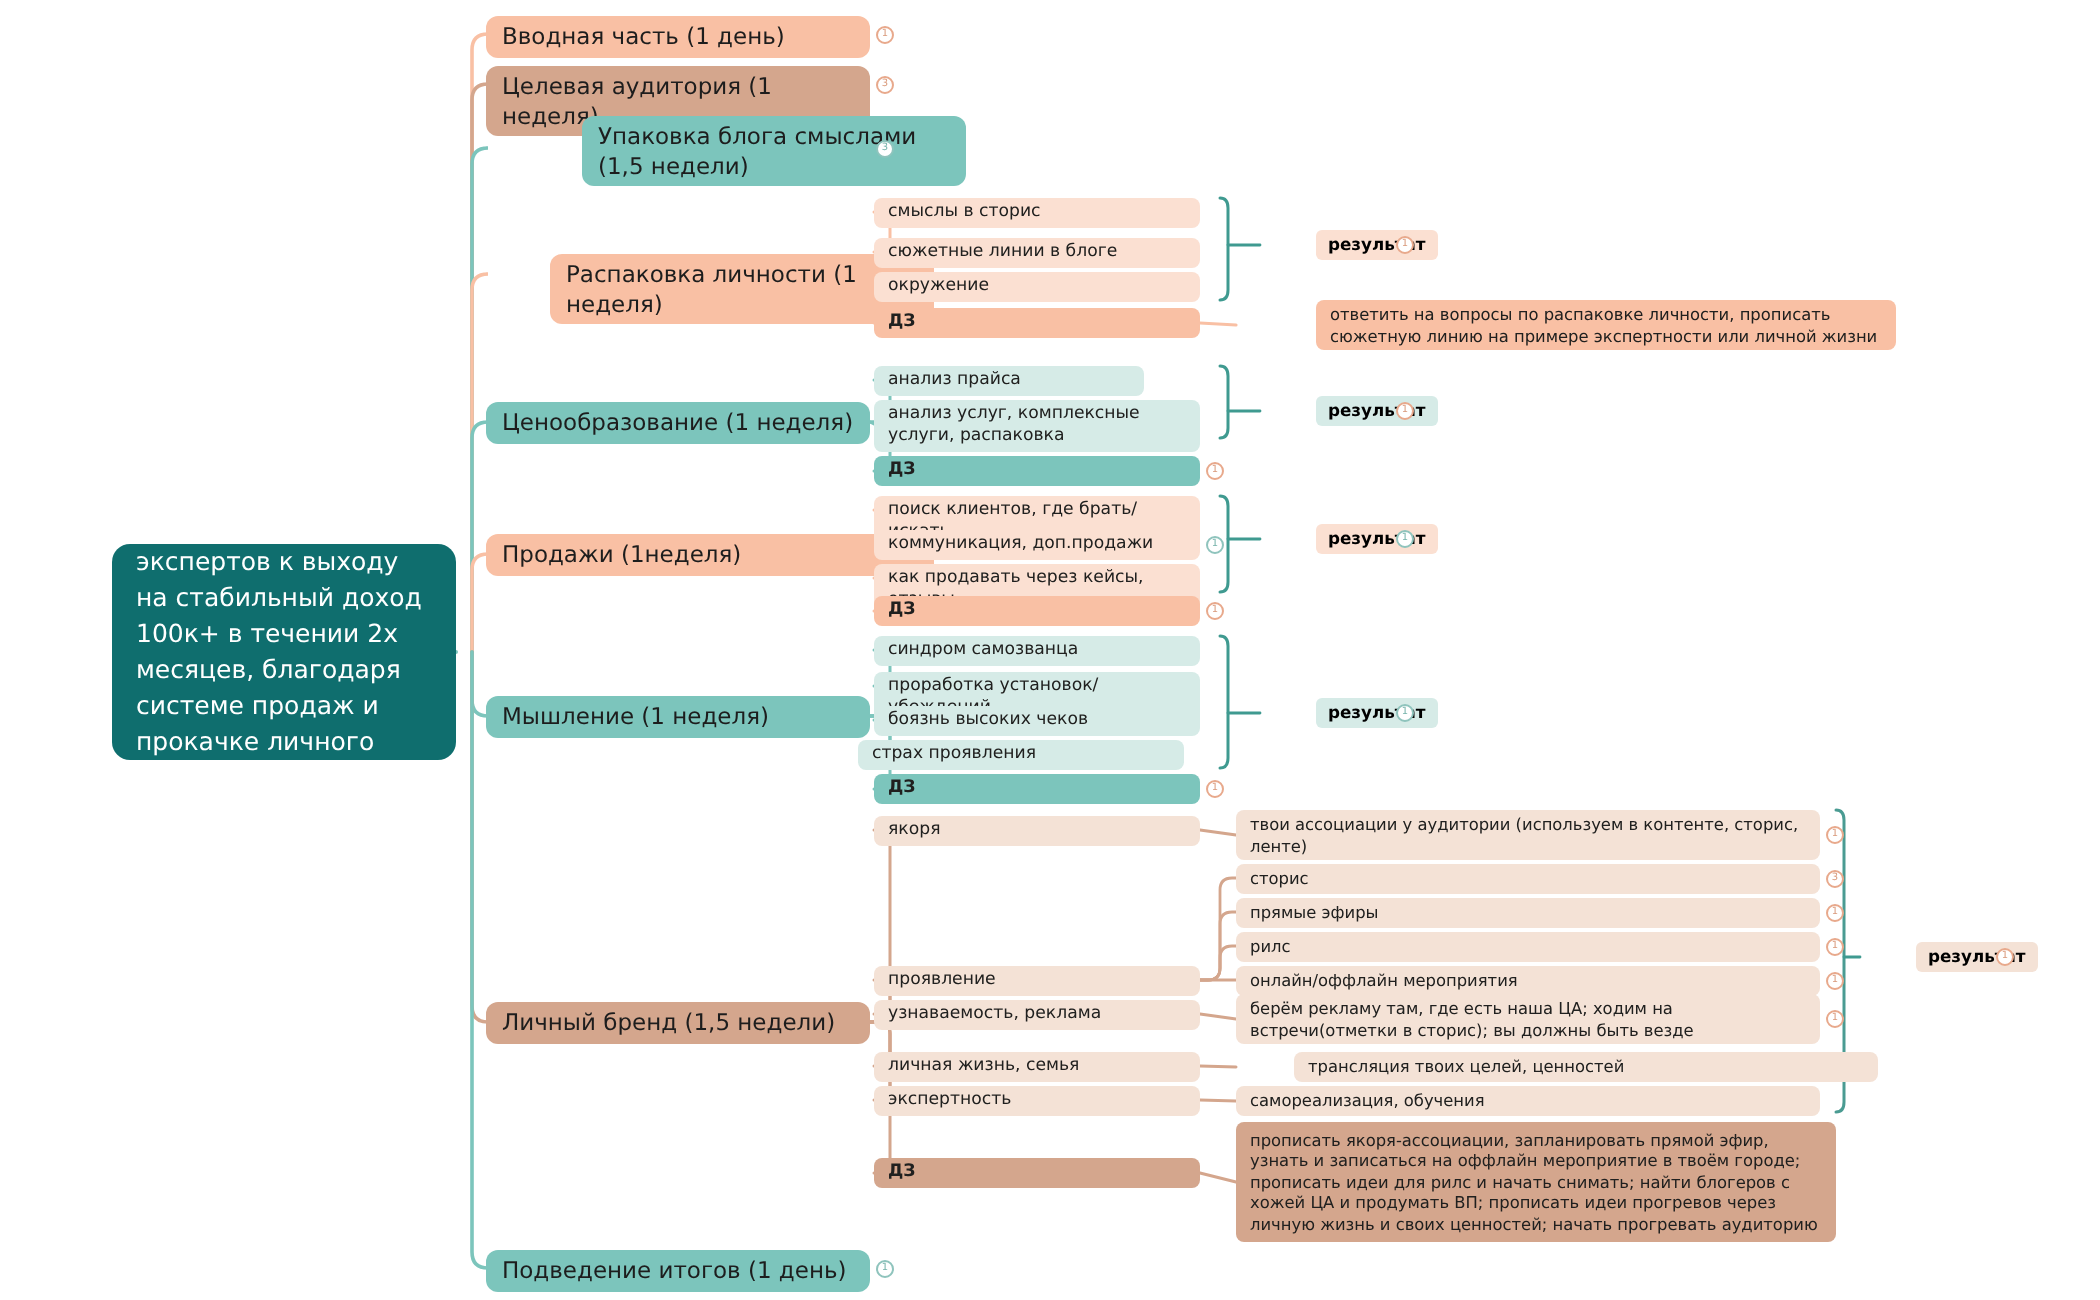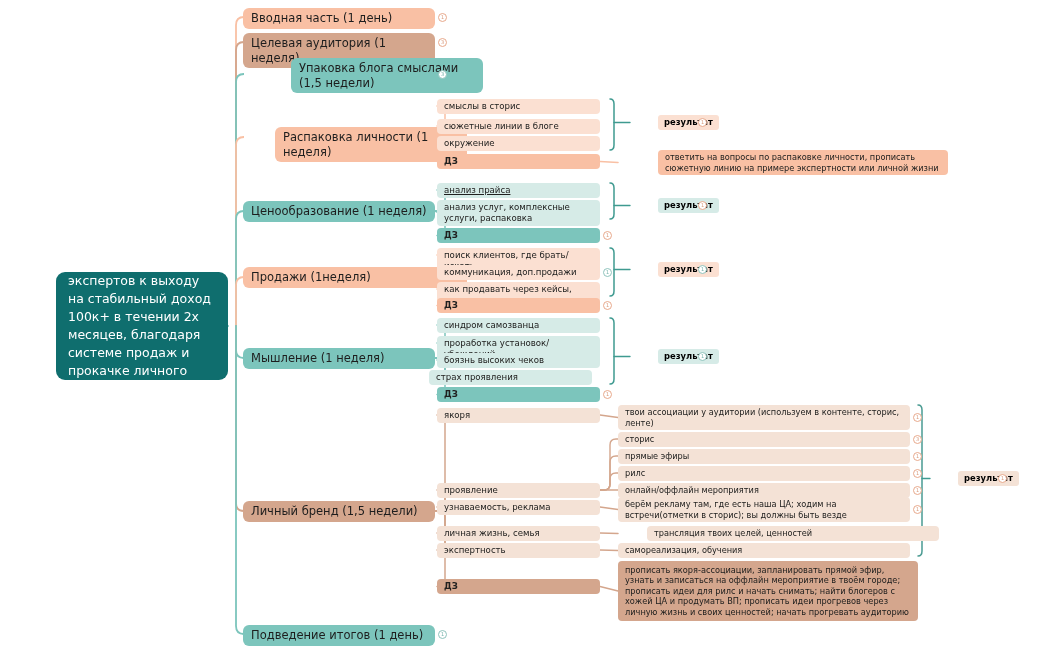--- a/index.html
+++ b/index.html
@@ -120,21 +120,21 @@
       <div class="badge t" style="left: 438px; top: 69.5px;">3</div>
       <div class="node lvl1" style="left: 243px; top: 127px; width: 192px; min-height: 20px; background: rgb(249, 192, 164); margin-left: 32px;">Распаковка личности (1 неделя)</div>
       <div class="node lvl2" style="left: 437px; top: 99px; width: 163px; min-height: 14px; background: rgb(251, 224, 210);">смыслы в сторис</div>
       <div class="node lvl2" style="left: 437px; top: 119px; width: 163px; min-height: 14px; background: rgb(251, 224, 210);">сюжетные линии в блоге</div>
       <div class="node lvl2" style="left: 437px; top: 136px; width: 163px; min-height: 14px; background: rgb(251, 224, 210);">окружение</div>
       <div class="node res" style="left: 634px; top: 115px; background: rgb(251, 224, 210);">результат</div>
       <div class="badge" style="left: 698px; top: 118px;">1</div>
       <div class="node lvl2 dz" style="left: 437px; top: 154px; width: 163px; min-height: 15px; background: rgb(249, 192, 164);">ДЗ</div>
       <div class="node lvl3" style="left: 618px; top: 150px; width: 290px; min-height: 24px; background: rgb(249, 192, 164); align-items: center; margin-left: 40px;">ответить на вопросы по распаковке личности, прописать сюжетную линию на примере экспертности или личной жизни</div>
       <div class="node lvl1" style="left: 243px; top: 201px; width: 192px; min-height: 20px; background: rgb(124, 197, 188);">Ценообразование (1 неделя)</div>
-      <div class="node lvl2" style="left: 437px; top: 183px; width: 163px; min-height: 14px; background: rgb(214, 235, 231); text-decoration: underline;">анализ прайса</div>
+      <div class="node lvl2" style="left: 437px; top: 183px; width: 135px; min-height: 14px; background: rgb(214, 235, 231);">анализ прайса</div>
       <div class="node lvl2" style="left: 437px; top: 200px; width: 163px; min-height: 24px; background: rgb(214, 235, 231);">анализ услуг, комплексные услуги, распаковка</div>
       <div class="node res" style="left: 634px; top: 198px; background: rgb(214, 235, 231);">результат</div>
       <div class="badge" style="left: 698px; top: 201px;">1</div>
       <div class="node lvl2 dz" style="left: 437px; top: 228px; width: 163px; min-height: 15px; background: rgb(124, 197, 188);">ДЗ</div>
       <div class="badge" style="left: 603px; top: 231px;">1</div>
       <div class="node lvl1" style="left: 243px; top: 267px; width: 224px; min-height: 20px; background: rgb(249, 192, 164);">Продажи (1неделя)</div>
       <div class="node lvl2" style="left: 437px; top: 248px; width: 163px; min-height: 14px; background: rgb(251, 224, 210);">поиск клиентов, где брать/искать</div>
       <div class="node lvl2" style="left: 437px; top: 265px; width: 163px; min-height: 14px; background: rgb(251, 224, 210);">коммуникация, доп.продажи</div>
       <div class="badge t" style="left: 603px; top: 267.5px;">1</div>
       <div class="node lvl2" style="left: 437px; top: 282px; width: 163px; min-height: 14px; background: rgb(251, 224, 210);">как продавать через кейсы, отзывы</div>

